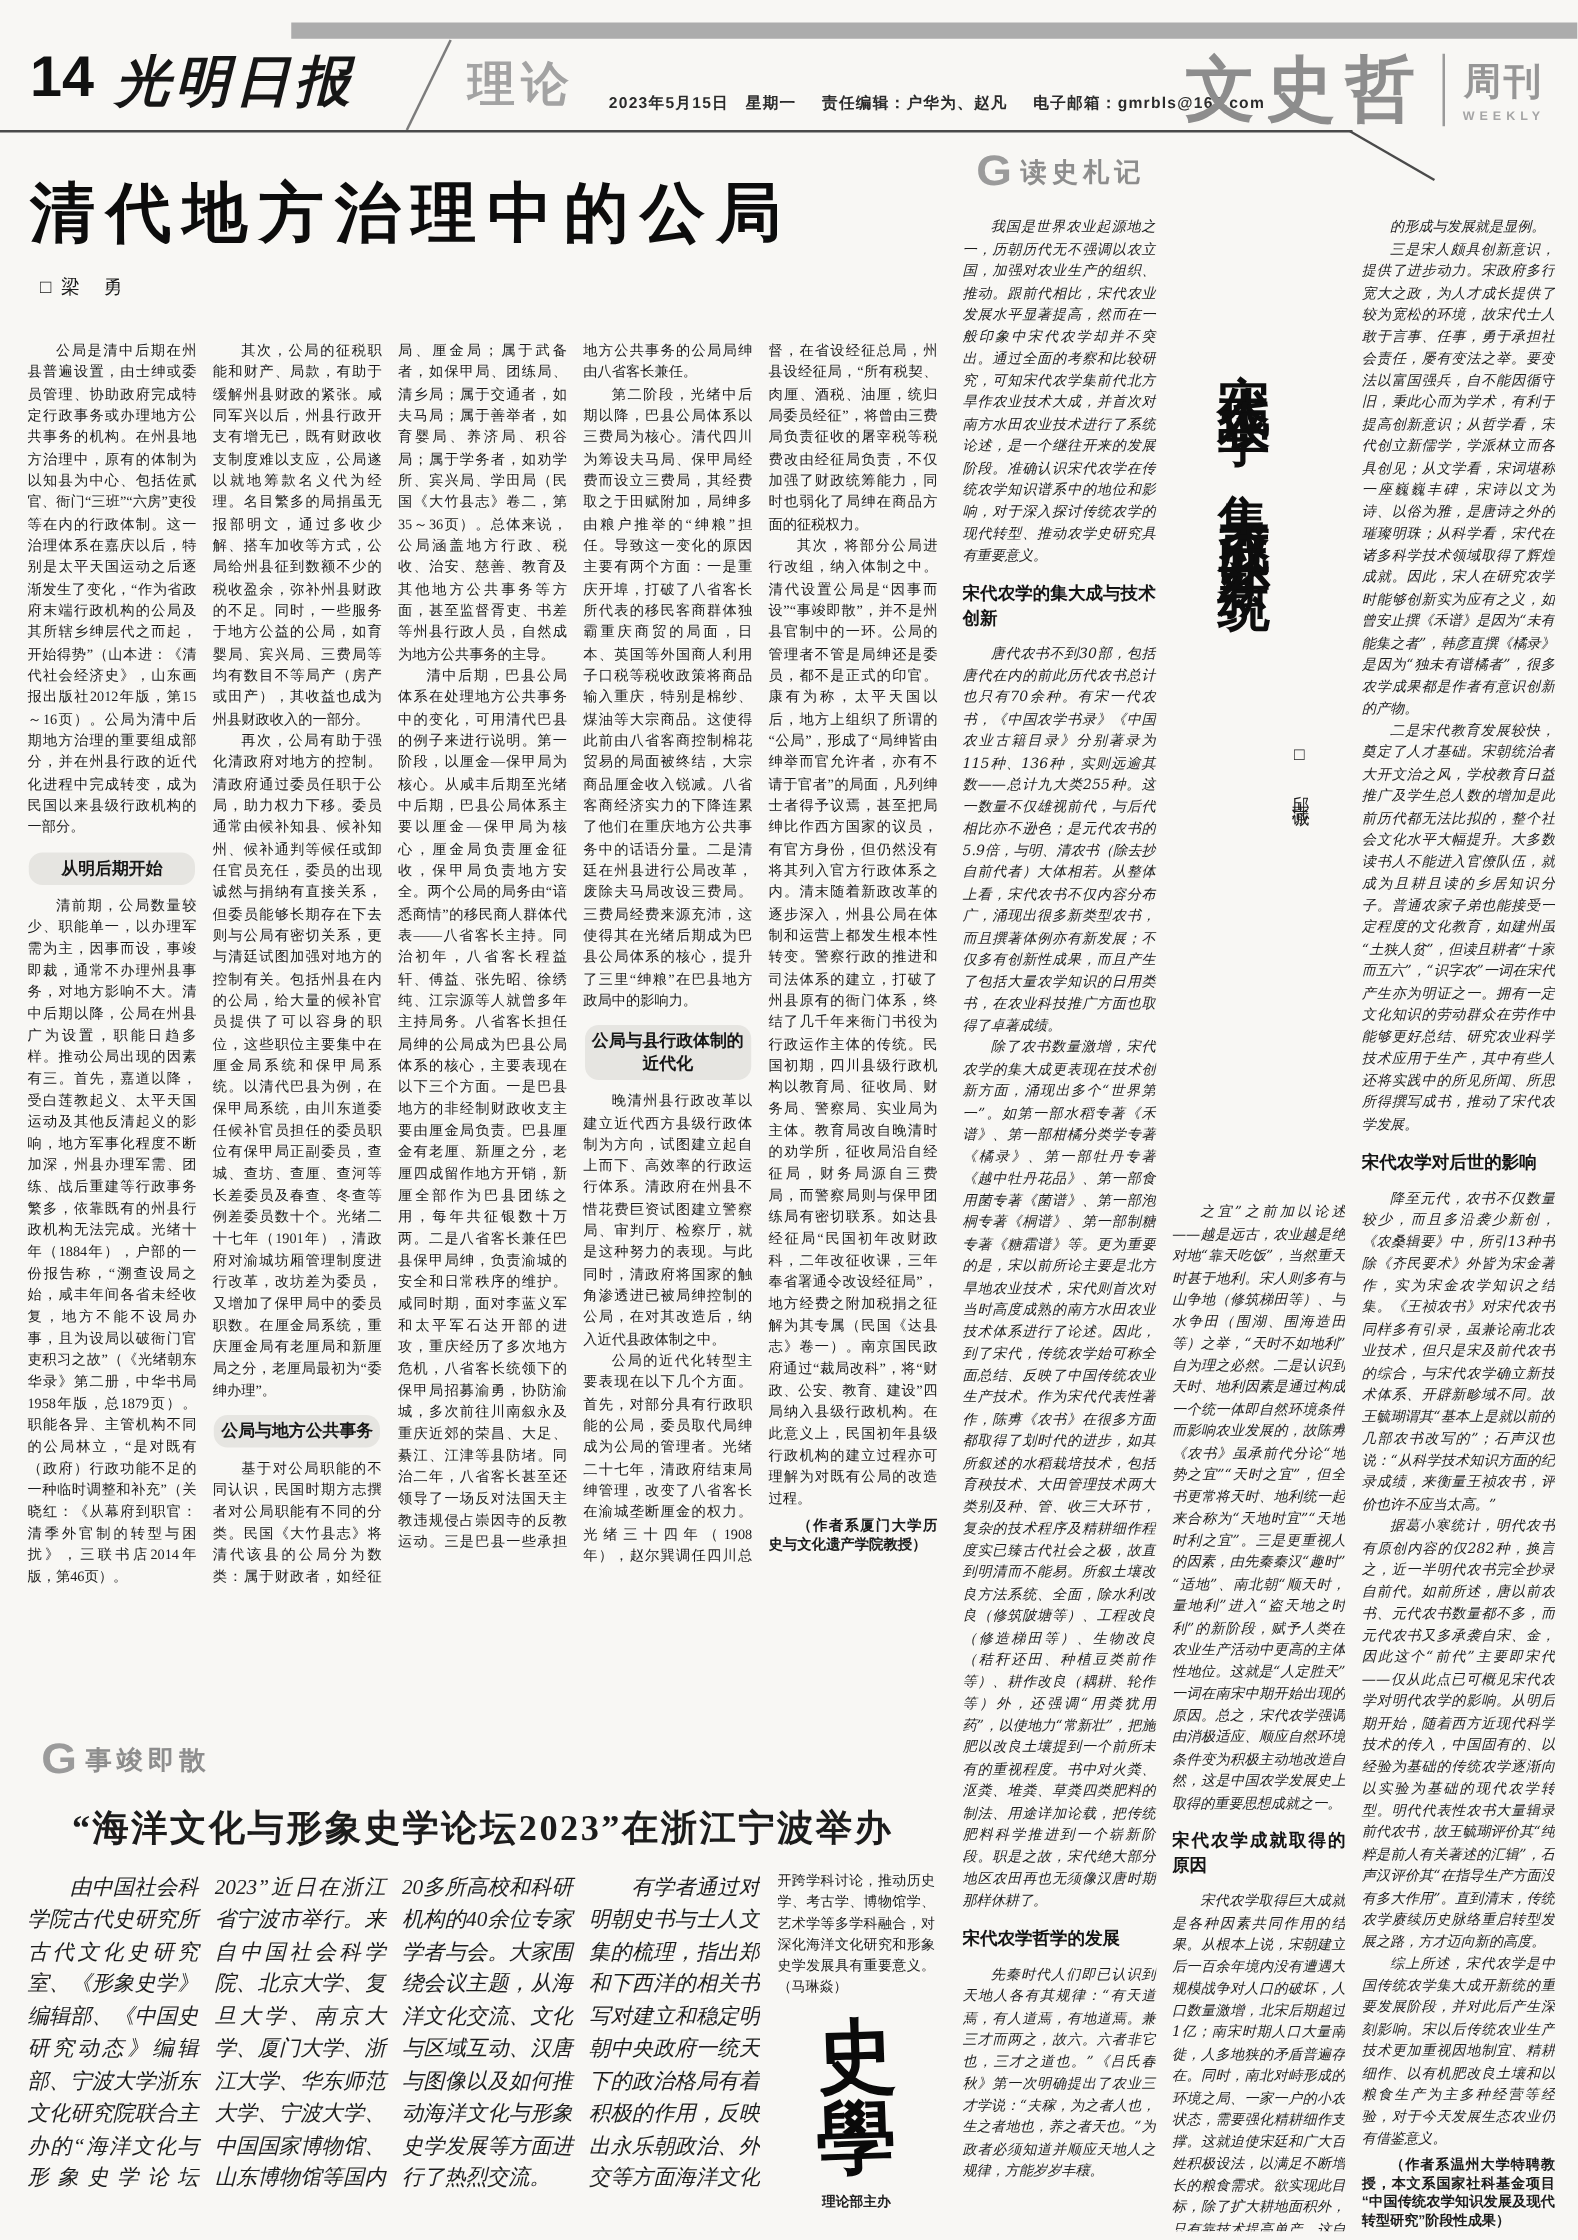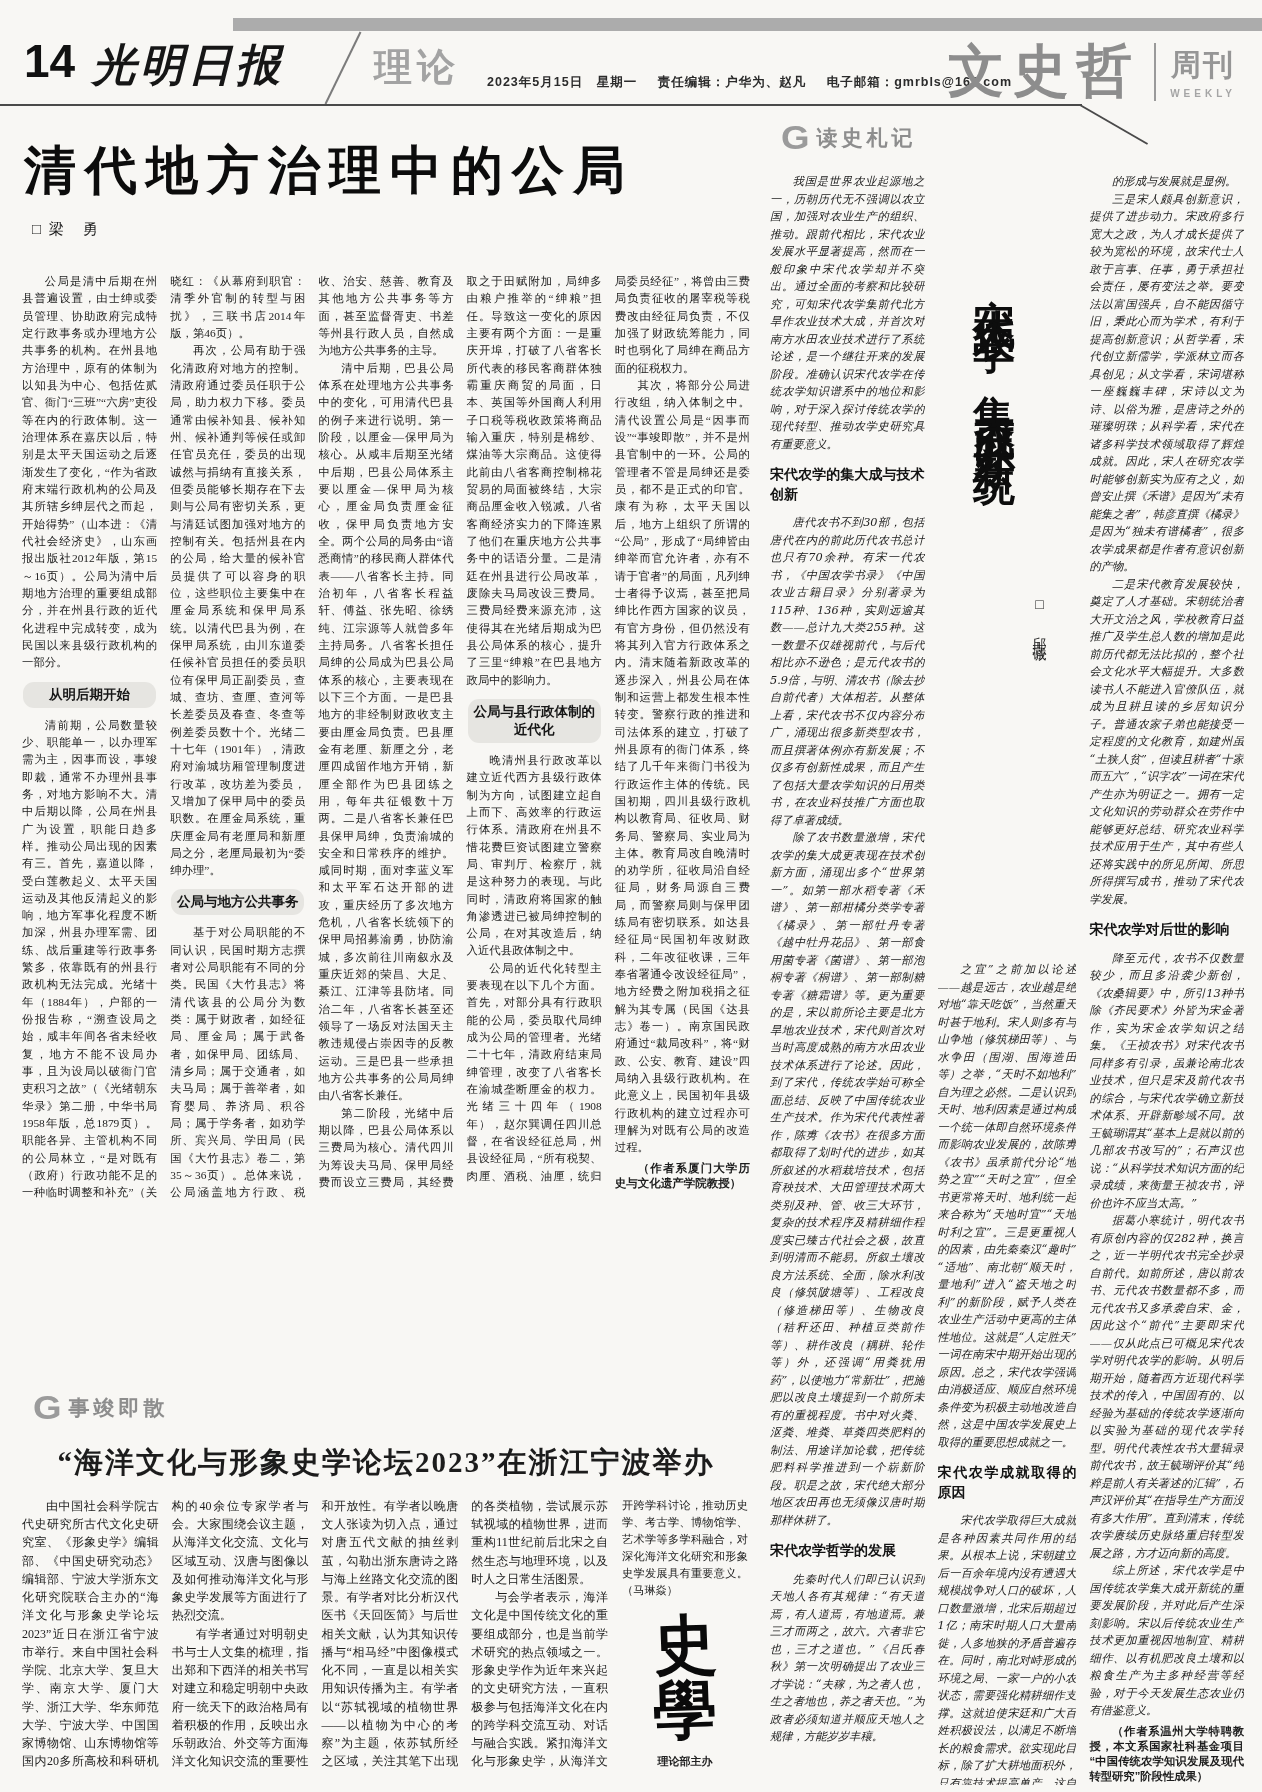--- a/index.html
+++ b/index.html
@@ -54,21 +54,21 @@
   .ncol-m{width:142px;}
   .ncol-r{width:158px;}
   .vwrap{height:788px;padding-top:92px;box-sizing:border-box;display:flex;justify-content:center;gap:8px;}
   .vtitle{writing-mode:vertical-rl;font:900 42px "Liberation Serif",serif;letter-spacing:11px;color:#0d0d0d;}
   .vauthor{writing-mode:vertical-rl;font:14px "Liberation Serif",serif;letter-spacing:5px;margin-top:332px;}
   
   .news{position:absolute;left:22px;top:1388px;width:728px;height:396px;}
   .news-title{text-align:center;font:900 29px "Liberation Serif",serif;letter-spacing:2px;margin:16px 0 14px;}
   .news-body{display:flex;gap:14px;height:282px;overflow:hidden;}
   .news-cols{width:586px;column-count:4;column-gap:13px;column-fill:auto;height:282px;overflow:hidden;
-    font-size:12px;line-height:1.52;text-align:justify;}
+    font-size:17px;line-height:1.52;text-align:justify;font-style:italic;}
   .news-cols p{margin:0;text-indent:2em;}
   .news-rail{width:126px;font-size:11.2px;line-height:1.52;text-align:justify;}
   .news-rail p{margin:0;}
   .shixue{text-align:center;margin-top:14px;}
   .shixue-char{display:block;font:900 64px "Liberation Serif",serif;line-height:1.02;transform:rotate(-2deg);color:#0a0a0a;}
   .shixue-org{font:bold 11px "Liberation Sans",sans-serif;margin-top:10px;color:#222;}
   .shixue-tel{font:bold 11px "Liberation Sans",sans-serif;margin-top:20px;color:#222;text-align:center;}
 </style>
 </head>
 <body>
@@ -94,20 +94,21 @@
 <div class="hrule"></div>
 <div class="hrule-diag"></div>
 
 <div class="main">
   <div class="main-title">清代地方治理中的公局</div>
   <div class="main-author">□ 梁　勇</div>
   <div class="main-cols">
       <p class="">公局是清中后期在州县普遍设置，由士绅或委员管理、协助政府完成特定行政事务或办理地方公共事务的机构。在州县地方治理中，原有的体制为以知县为中心、包括佐贰官、衙门“三班”“六房”吏役等在内的行政体制。这一治理体系在嘉庆以后，特别是太平天国运动之后逐渐发生了变化，“作为省政府末端行政机构的公局及其所辖乡绅层代之而起，开始得势”（山本进：《清代社会经济史》，山东画报出版社2012年版，第15～16页）。公局为清中后期地方治理的重要组成部分，并在州县行政的近代化进程中完成转变，成为民国以来县级行政机构的一部分。</p>
       <div class="flow-h">从明后期开始</div>
       <p class="">清前期，公局数量较少、职能单一，以办理军需为主，因事而设，事竣即裁，通常不办理州县事务，对地方影响不大。清中后期以降，公局在州县广为设置，职能日趋多样。推动公局出现的因素有三。首先，嘉道以降，受白莲教起义、太平天国运动及其他反清起义的影响，地方军事化程度不断加深，州县办理军需、团练、战后重建等行政事务繁多，依靠既有的州县行政机构无法完成。光绪十年（1884年），户部的一份报告称，“溯查设局之始，咸丰年间各省未经收复，地方不能不设局办事，且为设局以破衙门官吏积习之故”（《光绪朝东华录》第二册，中华书局1958年版，总1879页）。职能各异、主管机构不同的公局林立，“是对既有（政府）行政功能不足的一种临时调整和补充”（关晓红：《从幕府到职官：清季外官制的转型与困扰》，三联书店2014年版，第46页）。</p>
+      <p class="">其次，公局的征税职能和财产、局款，有助于缓解州县财政的紧张。咸同军兴以后，州县行政开支有增无已，既有财政收支制度难以支应，公局遂以就地筹款名义代为经理。名目繁多的局捐虽无报部明文，通过多收少解、搭车加收等方式，公局给州县征到数额不少的税收盈余，弥补州县财政的不足。同时，一些服务于地方公益的公局，如育婴局、宾兴局、三费局等均有数目不等局产（房产或田产），其收益也成为州县财政收入的一部分。</p>
       <p class="">再次，公局有助于强化清政府对地方的控制。清政府通过委员任职于公局，助力权力下移。委员通常由候补知县、候补知州、候补通判等候任或卸任官员充任，委员的出现诚然与捐纳有直接关系，但委员能够长期存在下去则与公局有密切关系，更与清廷试图加强对地方的控制有关。包括州县在内的公局，给大量的候补官员提供了可以容身的职位，这些职位主要集中在厘金局系统和保甲局系统。以清代巴县为例，在保甲局系统，由川东道委任候补官员担任的委员职位有保甲局正副委员，查城、查坊、查厘、查河等长差委员及春查、冬查等例差委员数十个。光绪二十七年（1901年），清政府对渝城坊厢管理制度进行改革，改坊差为委员，又增加了保甲局中的委员职数。在厘金局系统，重庆厘金局有老厘局和新厘局之分，老厘局最初为“委绅办理”。</p>
       <div class="flow-h">公局与地方公共事务</div>
       <p class="">基于对公局职能的不同认识，民国时期方志撰者对公局职能有不同的分类。民国《大竹县志》将清代该县的公局分为数类：属于财政者，如经征局、厘金局；属于武备者，如保甲局、团练局、清乡局；属于交通者，如夫马局；属于善举者，如育婴局、养济局、积谷局；属于学务者，如劝学所、宾兴局、学田局（民国《大竹县志》卷二，第35～36页）。总体来说，公局涵盖地方行政、税收、治安、慈善、教育及其他地方公共事务等方面，甚至监督胥吏、书差等州县行政人员，自然成为地方公共事务的主导。</p>
       <p class="">清中后期，巴县公局体系在处理地方公共事务中的变化，可用清代巴县的例子来进行说明。第一阶段，以厘金—保甲局为核心。从咸丰后期至光绪中后期，巴县公局体系主要以厘金—保甲局为核心，厘金局负责厘金征收，保甲局负责地方安全。两个公局的局务由“谙悉商情”的移民商人群体代表——八省客长主持。同治初年，八省客长程益轩、傅益、张先昭、徐绣纯、江宗源等人就曾多年主持局务。八省客长担任局绅的公局成为巴县公局体系的核心，主要表现在以下三个方面。一是巴县地方的非经制财政收支主要由厘金局负责。巴县厘金有老厘、新厘之分，老厘四成留作地方开销，新厘全部作为巴县团练之用，每年共征银数十万两。二是八省客长兼任巴县保甲局绅，负责渝城的安全和日常秩序的维护。咸同时期，面对李蓝义军和太平军石达开部的进攻，重庆经历了多次地方危机，八省客长统领下的保甲局招募渝勇，协防渝城，多次前往川南叙永及重庆近郊的荣昌、大足、綦江、江津等县防堵。同治二年，八省客长甚至还领导了一场反对法国天主教违规侵占崇因寺的反教运动。三是巴县一些承担地方公共事务的公局局绅由八省客长兼任。</p>
       <p class="">第二阶段，光绪中后期以降，巴县公局体系以三费局为核心。清代四川为筹设夫马局、保甲局经费而设立三费局，其经费取之于田赋附加，局绅多由粮户推举的“绅粮”担任。导致这一变化的原因主要有两个方面：一是重庆开埠，打破了八省客长所代表的移民客商群体独霸重庆商贸的局面，日本、英国等外国商人利用子口税等税收政策将商品输入重庆，特别是棉纱、煤油等大宗商品。这使得此前由八省客商控制棉花贸易的局面被终结，大宗商品厘金收入锐减。八省客商经济实力的下降连累了他们在重庆地方公共事务中的话语分量。二是清廷在州县进行公局改革，废除夫马局改设三费局。三费局经费来源充沛，这使得其在光绪后期成为巴县公局体系的核心，提升了三里“绅粮”在巴县地方政局中的影响力。</p>
       <div class="flow-h">公局与县行政体制的近代化</div>
       <p class="">晚清州县行政改革以建立近代西方县级行政体制为方向，试图建立起自上而下、高效率的行政运行体系。清政府在州县不惜花费巨资试图建立警察局、审判厅、检察厅，就是这种努力的表现。与此同时，清政府将国家的触角渗透进已被局绅控制的公局，在对其改造后，纳入近代县政体制之中。</p>
       <p class="">公局的近代化转型主要表现在以下几个方面。首先，对部分具有行政职能的公局，委员取代局绅成为公局的管理者。光绪二十七年，清政府结束局绅管理，改变了八省客长在渝城垄断厘金的权力。光绪三十四年（1908年），赵尔巽调任四川总督，在省设经征总局，州县设经征局，“所有税契、肉厘、酒税、油厘，统归局委员经征”，将曾由三费局负责征收的屠宰税等税费改由经征局负责，不仅加强了财政统筹能力，同时也弱化了局绅在商品方面的征税权力。</p>
       <p class="">其次，将部分公局进行改组，纳入体制之中。清代设置公局是“因事而设”“事竣即散”，并不是州县官制中的一环。公局的管理者不管是局绅还是委员，都不是正式的印官。康有为称，太平天国以后，地方上组织了所谓的“公局”，形成了“局绅皆由绅举而官允许者，亦有不请于官者”的局面，凡列绅士者得予议焉，甚至把局绅比作西方国家的议员，有官方身份，但仍然没有将其列入官方行政体系之内。清末随着新政改革的逐步深入，州县公局在体制和运营上都发生根本性转变。警察行政的推进和司法体系的建立，打破了州县原有的衙门体系，终结了几千年来衙门书役为行政运作主体的传统。民国初期，四川县级行政机构以教育局、征收局、财务局、警察局、实业局为主体。教育局改自晚清时的劝学所，征收局沿自经征局，财务局源自三费局，而警察局则与保甲团练局有密切联系。如达县经征局“民国初年改财政科，二年改征收课，三年奉省署通令改设经征局”，地方经费之附加税捐之征解为其专属（民国《达县志》卷一）。南京国民政府通过“裁局改科”，将“财政、公安、教育、建设”四局纳入县级行政机构。在此意义上，民国初年县级行政机构的建立过程亦可理解为对既有公局的改造过程。</p>
       <div class="flow-by">（作者系厦门大学历史与文化遗产学院教授）</div>

